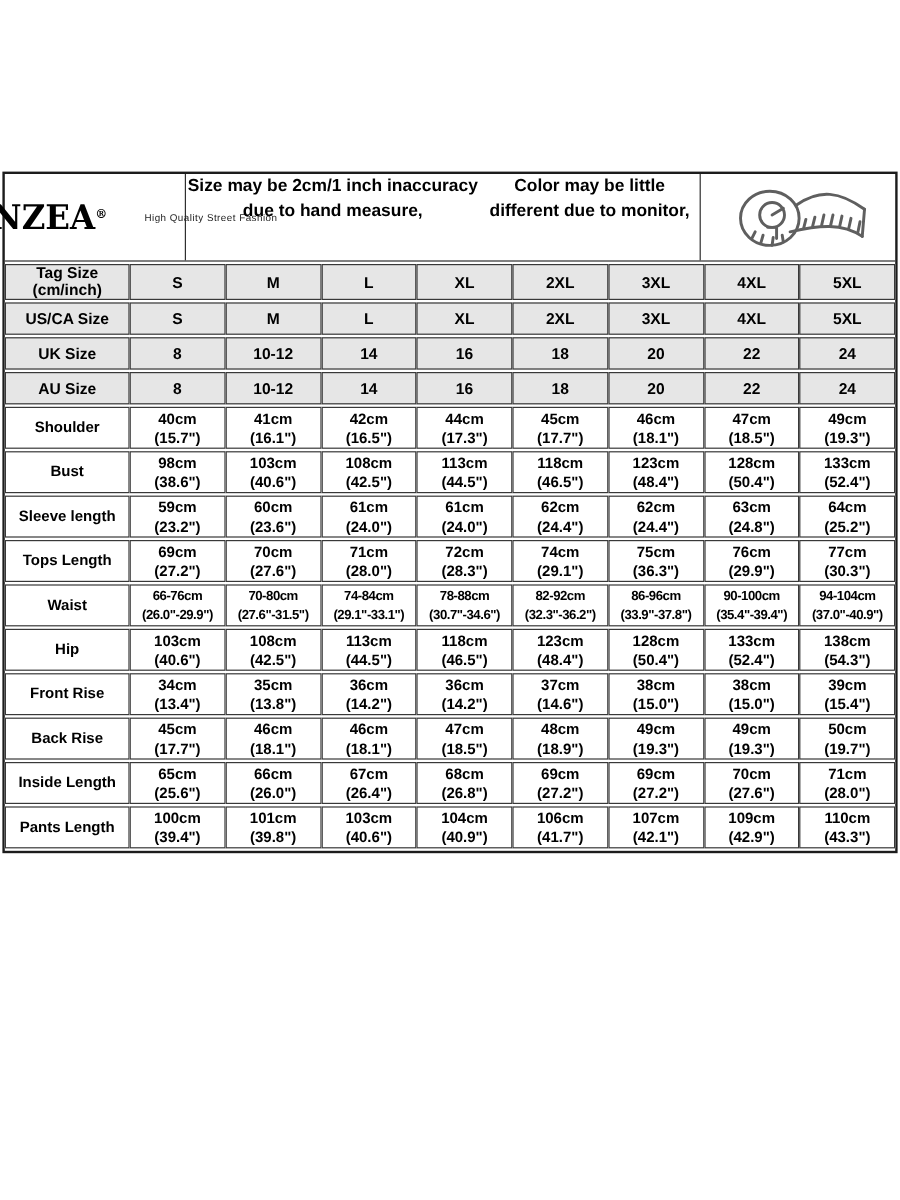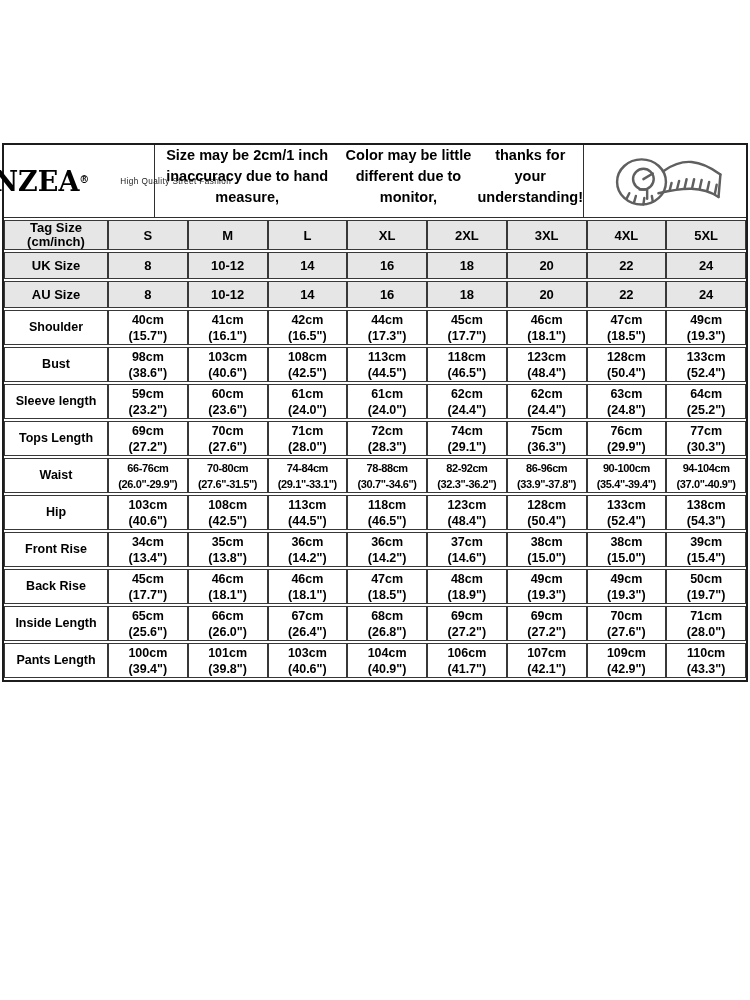--- a/index.html
+++ b/index.html
@@ -56,21 +56,20 @@
         </svg>
       </span>
       <span class="logo-text">
         <span class="brand-row"><span>ZANZEA</span><span class="reg">®</span></span>
         <span class="tagline">High Quality Street Fashion</span>
       </span>
     </div>
     <div class="hdr-msg">
       <div>Size may be 2cm/1 inch inaccuracy due to hand measure,</div>
       <div>Color may be little different due to monitor,</div>
-      <div>thanks for your understanding!</div>
     </div>
     <div class="hdr-tape">
       <svg width="126" height="62" viewBox="0 0 130 66" xmlns="http://www.w3.org/2000/svg" fill="none" stroke="#5f5f5f" stroke-width="2.6" stroke-linecap="round" stroke-linejoin="round">
         <ellipse cx="40" cy="34" rx="26" ry="24"></ellipse>
         <circle cx="42" cy="31" r="11"></circle>
         <path d="M42 31 L52 25"></path>
         <path d="M38 42 L46 42 L46 52"></path>
         <path d="M64 22 C 84 8, 102 10, 124 26"></path>
         <path d="M58 46 C 84 40, 104 38, 122 50"></path>
         <path d="M124 26 L122 50"></path>
@@ -108,20 +107,31 @@
           <td>S</td>
           <td>M</td>
           <td>L</td>
           <td>XL</td>
           <td>2XL</td>
           <td>3XL</td>
           <td>4XL</td>
           <td>5XL</td>
         </tr>
         <tr class="size">
+          <td class="label">US/CA Size</td>
+          <td>S</td>
+          <td>M</td>
+          <td>L</td>
+          <td>XL</td>
+          <td>2XL</td>
+          <td>3XL</td>
+          <td>4XL</td>
+          <td>5XL</td>
+        </tr>
+        <tr class="size">
           <td class="label">UK Size</td>
           <td>8</td>
           <td>10-12</td>
           <td>14</td>
           <td>16</td>
           <td>18</td>
           <td>20</td>
           <td>22</td>
           <td>24</td>
         </tr>

